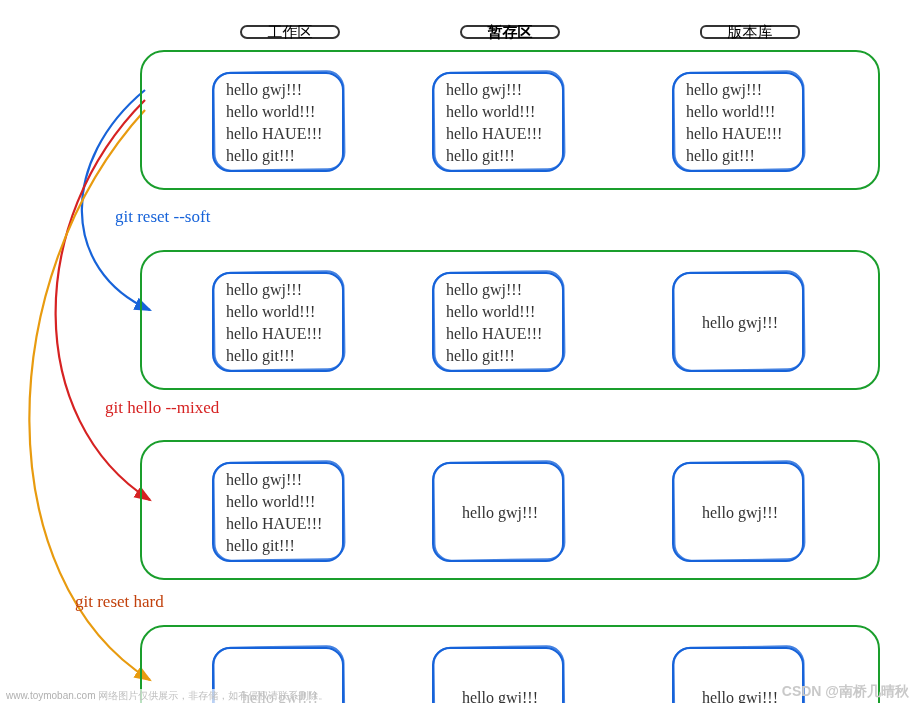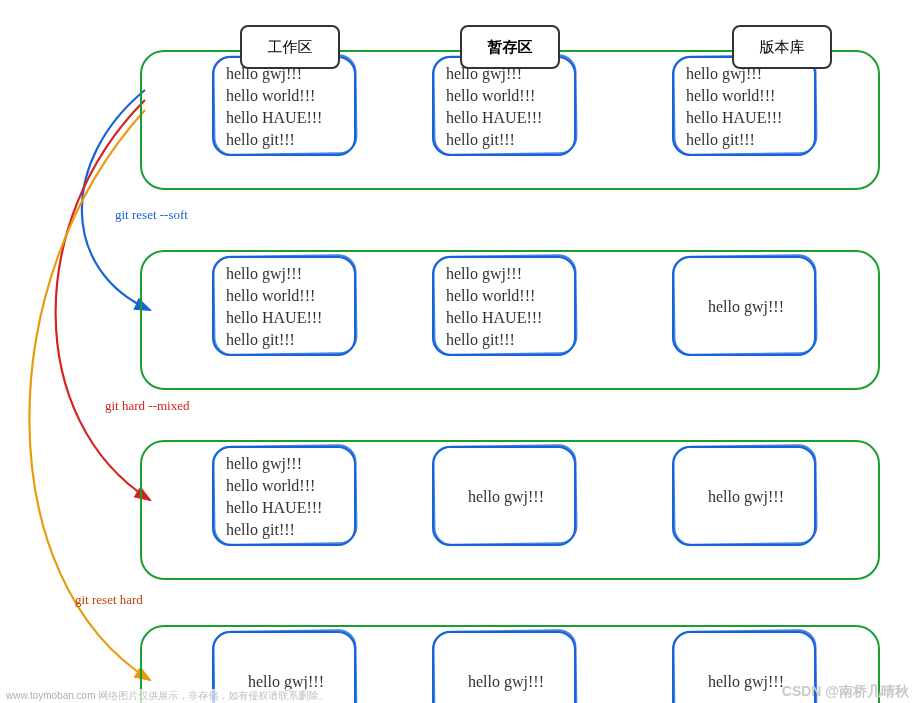--- a/index.html
+++ b/index.html
@@ -25,23 +25,23 @@
     border: 2.5px solid #1a9e2c;
     border-radius: 24px;
     z-index: 1;
   }
   .stage-0 { top: 50px; height: 140px; }
   .stage-1 { top: 250px; height: 140px; }
   .stage-2 { top: 440px; height: 140px; }
   .stage-3 { top: 625px; height: 140px; }
   .area {
     position: absolute;
-    width: 144px;
+    width: 132px;
     height: 100px;
-    top: 4px;
+    top: 20px;
     z-index: 2;
   }
   .area .sketch-box {
     position: absolute;
     inset: 0;
     border: 2px solid #1763d9;
     border-radius: 18px;
   }
   .area .sketch-box.b2 {
     transform: rotate(-0.8deg) translate(1px,-1px);
@@ -65,37 +65,37 @@
     line-height: 1.25;
   }
   .content.single .line {
     text-align: center;
     width: 100%;
   }
   .header-label {
     position: absolute;
     top: 25px;
     width: 100px;
-    height: 44px;
+    height: 14px;
     border: 2px solid #333;
     border-radius: 8px;
     display: flex;
     align-items: center;
     justify-content: center;
     font-family: sans-serif;
     font-size: 15px;
     background: #fff;
     z-index: 3;
   }
   .h-work  { left: 240px; }
   .h-stage { left: 460px; font-weight: bold; }
-  .h-repo  { left: 732px; }
+  .h-repo  { left: 700px; border-radius: 6px; }
   .arrow-label {
     position: absolute;
-    font-size: 13px;
+    font-size: 17px;
     z-index: 3;
     font-family: "Comic Sans MS", cursive;
     text-align: right;
   }
   .lbl-soft  { top: 207px; left: 115px; color: #1763d9; }
   .lbl-mixed { top: 398px; left: 105px; color: #d62222; }
   .lbl-hard  { top: 592px; left: 75px;  color: #c2410c; }
   .footer-left {
     position: absolute;
     bottom: 0; left: 2px;
@@ -199,21 +199,21 @@
   </div>
   <div class="area area-repo">
     <div class="sketch-box"></div>
       <div class="sketch-box b2"></div>
     <div class="content single">
       <span class="line">hello gwj!!!</span>
     </div>
   </div>
 </div>
 
-<div class="arrow-label lbl-mixed">git hard --mixed</div>
+<div class="arrow-label lbl-mixed">git hello --mixed</div>
 
 <div class="stage stage-2">
   <div class="area area-work">
     <div class="sketch-box"></div>
       <div class="sketch-box b2"></div>
     <div class="content">
       <span class="line">hello gwj!!!</span>
       <span class="line">hello world!!!</span>
       <span class="line">hello HAUE!!!</span>
       <span class="line">hello git!!!</span>

